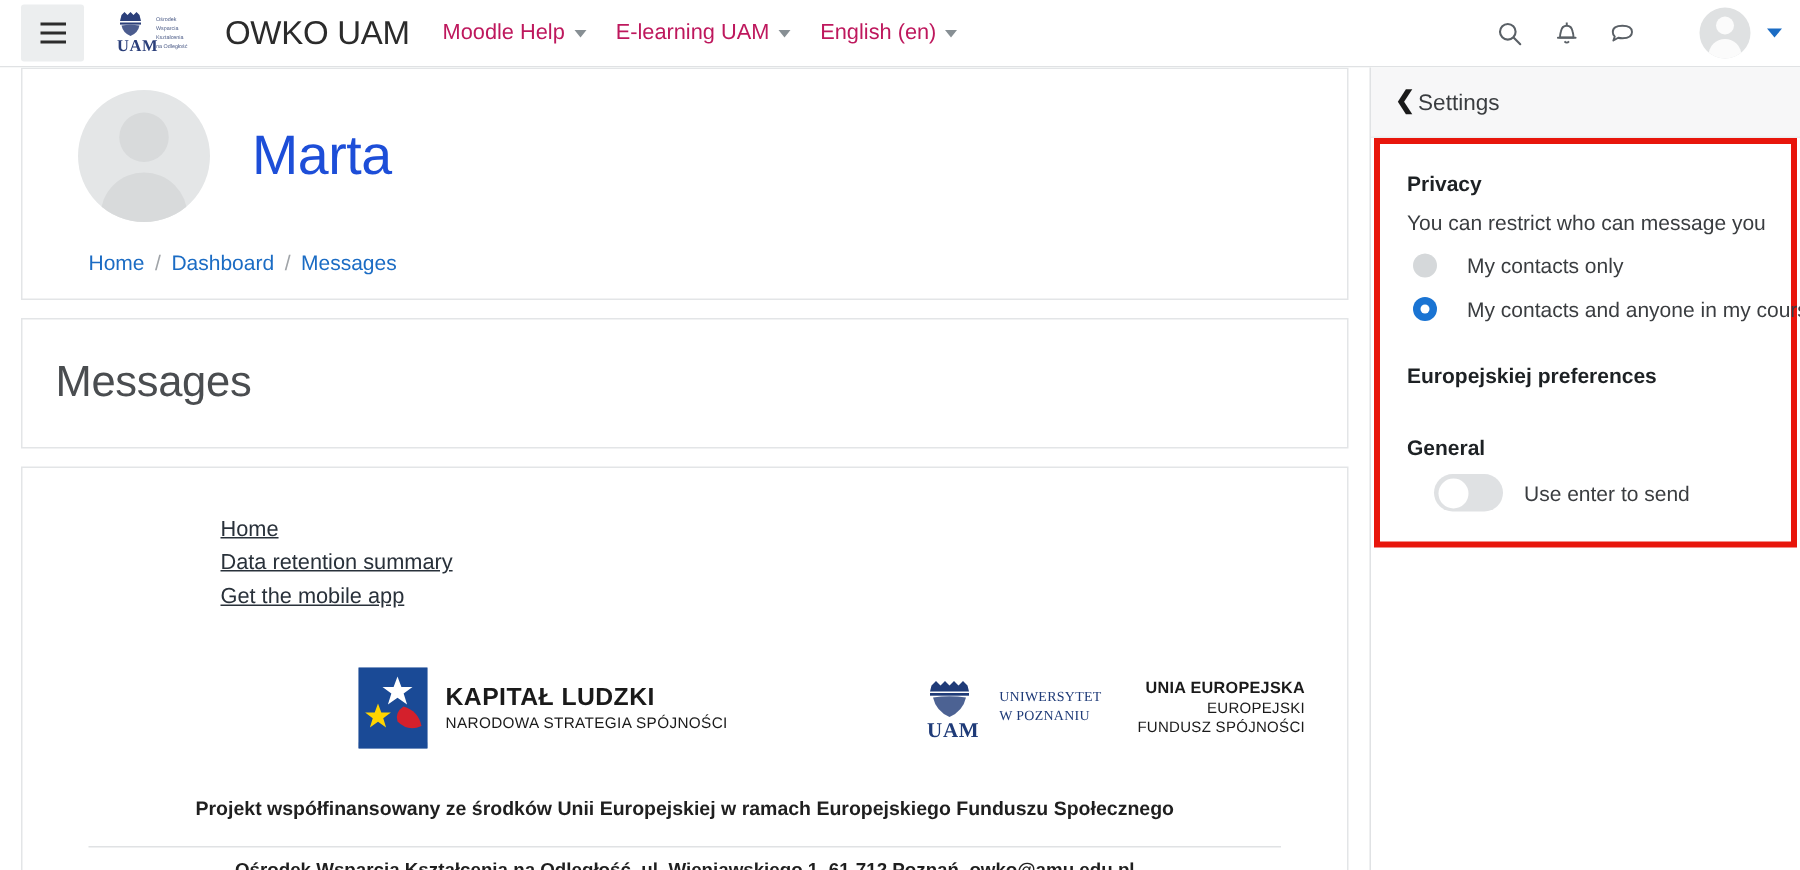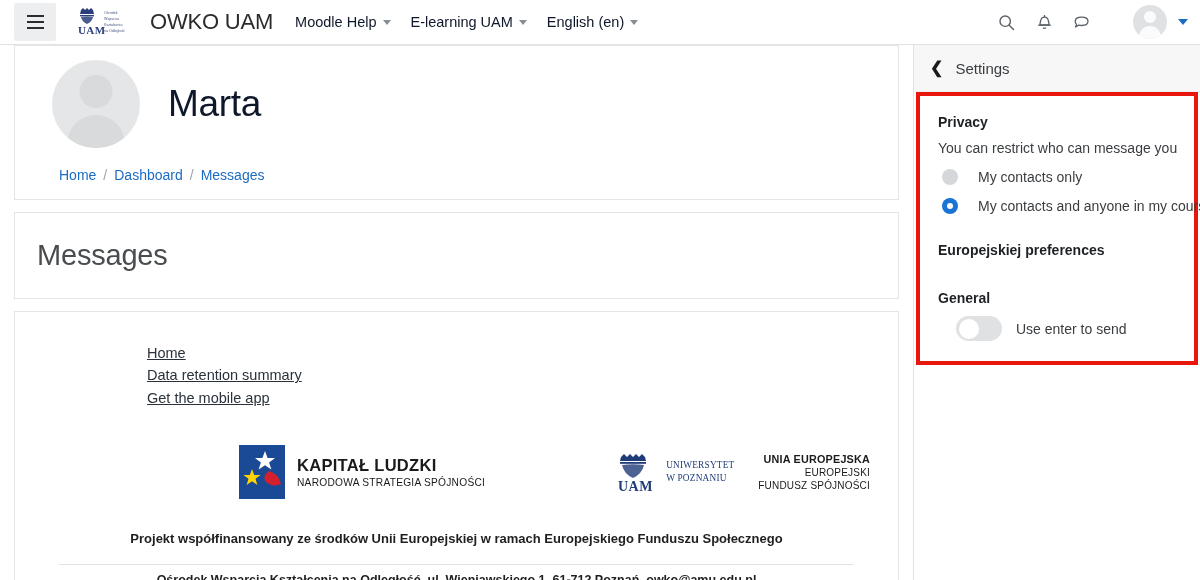--- a/index.html
+++ b/index.html
@@ -73,21 +73,21 @@
     letter-spacing: -0.2px;
     white-space: nowrap;
   }
   .nav-links {
     display: flex;
     align-items: center;
     margin-left: 22px;
   }
   .nav-link {
     font-size: 14.5px;
-    color: #0f172a;
+    color: #be185d;
     margin-right: 20px;
     white-space: nowrap;
     cursor: pointer;
     display: flex;
     align-items: center;
   }
   .caret {
     display: inline-block;
     margin-left: 6px;
     width: 0; height: 0;
@@ -193,21 +193,21 @@
     position: absolute;
     left: 50%; top: 55px;
     transform: translateX(-50%);
     width: 58px; height: 48px;
     border-radius: 29px 29px 0 0;
     background: #d8dadb;
   }
   .user-name {
     font-size: 37px;
     font-weight: 400;
-    color: #0f172a;
+    color: #1d4ed8;
     margin-left: 28px;
     letter-spacing: -0.3px;
   }
   .breadcrumb {
     margin-top: 19px;
     margin-left: 22px;
     font-size: 14px;
     display: flex;
     align-items: center;
     padding-bottom: 6px;
@@ -347,21 +347,21 @@
   .back-chevron {
     font-size: 16px;
     color: #1a1a1a;
     font-weight: bold;
     line-height: 1;
     cursor: pointer;
   }
   .drawer-title {
     font-size: 15px;
     color: #3a3d40;
-    margin-left: 12px;
+    margin-left: 2px;
   }
   .settings-box {
     border: 4px solid #e8160c;
     margin: 0 2px;
     padding: 14px 0 20px 0;
     box-sizing: border-box;
     background: #fff;
   }
   .sec-title {
     font-size: 14px;

